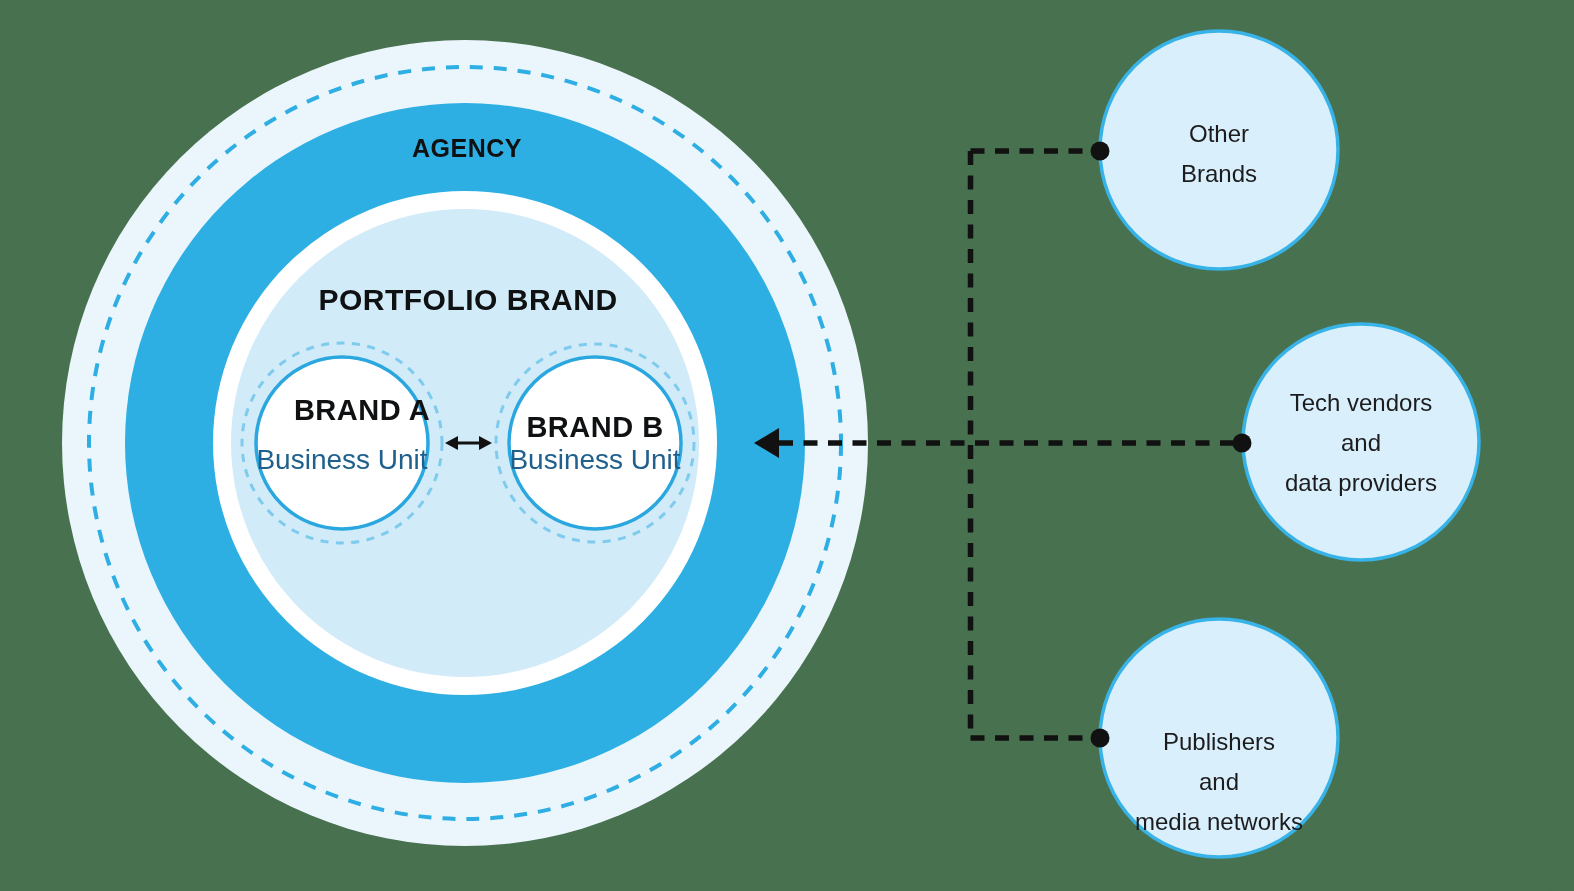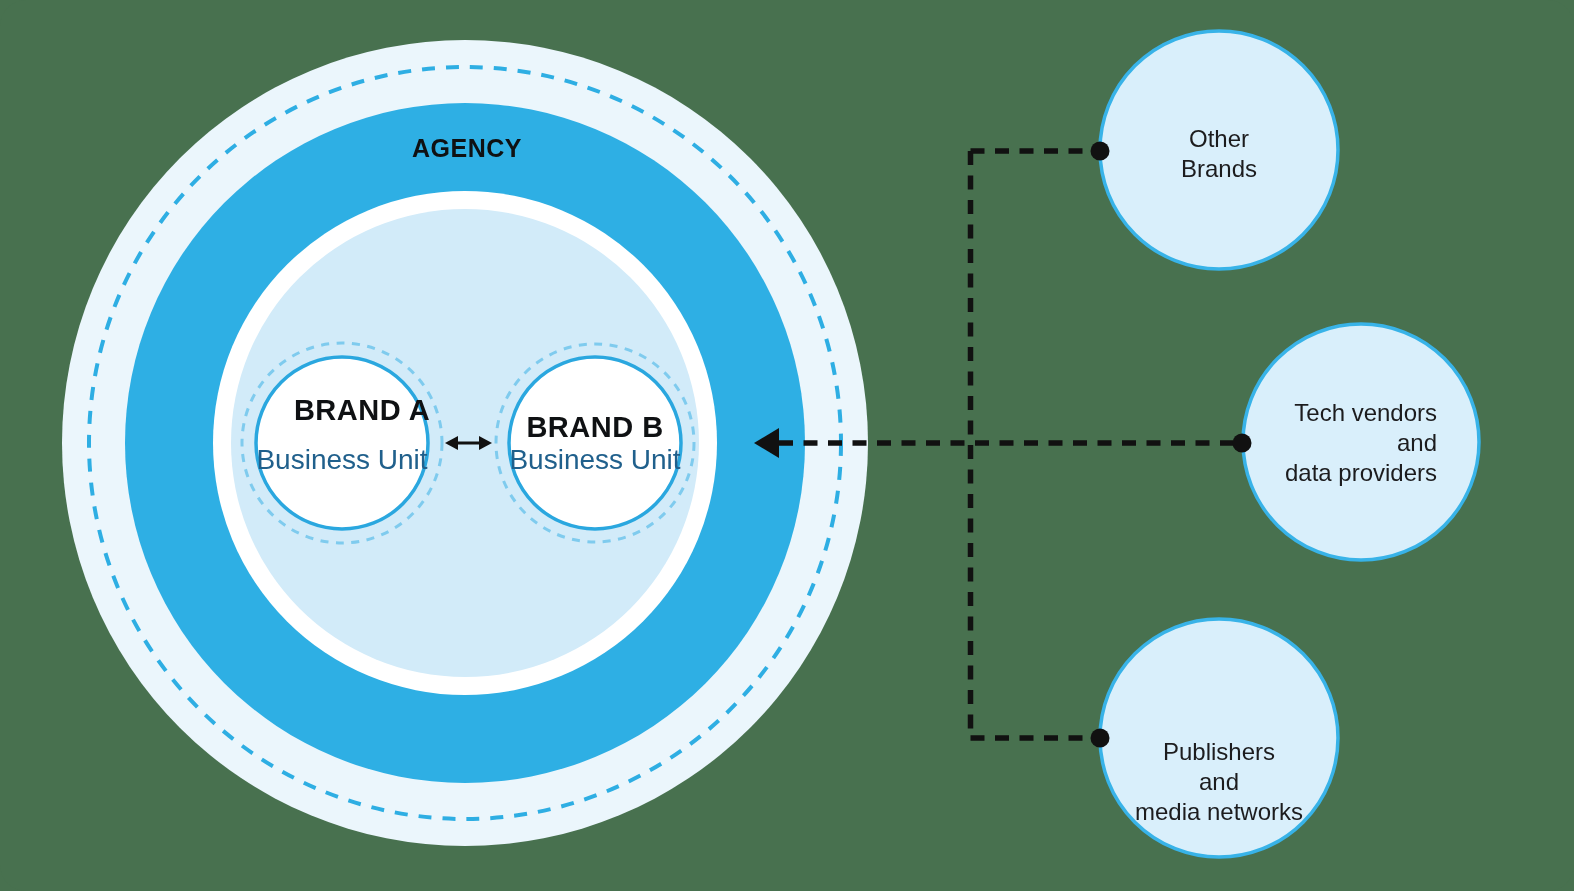--- a/index.html
+++ b/index.html
@@ -35,25 +35,25 @@
   }
   .agency-label      { left: 467px; top: 148px; font-size: 25px; }
   .portfolio-label   { left: 468px; top: 300px; font-size: 30px; }
   .brand-a-name      { left: 342px; top: 410px; font-size: 29px; margin-left: 20px; }
   .brand-b-name      { left: 595px; top: 427px; font-size: 29px; }
   .subtitle          { color: #20608C; font-size: 28px; }
   .brand-a-sub       { left: 342px; top: 460px; }
   .brand-b-sub       { left: 595px; top: 460px; }
   .node-label {
     font-size: 24px;
-    line-height: 30px;
+    line-height: 40px;
     color: #1C1C1E;
   }
   .other-brands-label { left: 1219px; top: 154px; }
-  .tech-vendors-label { left: 1361px; top: 443px; text-align: right; }
+  .tech-vendors-label { left: 1361px; top: 443px; }
   .publishers-label   { left: 1219px; top: 782px; }
 </style>
 </head>
 <body>
 
 <div class="canvas">
 
   <svg class="layer" width="1574" height="891" viewBox="0 0 1574 891">
 
     <circle cx="465" cy="443" r="403" fill="#EBF6FC"></circle>
@@ -86,20 +86,21 @@
     <circle cx="1361" cy="442" r="118" fill="#D9EFFB" stroke="#38B3E8" stroke-width="3.5"></circle>
     <circle cx="1219" cy="738" r="119" fill="#D9EFFB" stroke="#38B3E8" stroke-width="3.5"></circle>
 
     <circle cx="1100" cy="151" r="9.5" fill="#111111"></circle>
     <circle cx="1242" cy="443" r="9.5" fill="#111111"></circle>
     <circle cx="1100" cy="738" r="9.5" fill="#111111"></circle>
   </svg>
 
   <div class="label heading agency-label">AGENCY</div>
 
+  <div class="label heading portfolio-label">PORTFOLIO BRAND</div>
 
   <div class="label heading brand-a-name">BRAND A</div>
   <div class="label subtitle brand-a-sub">Business Unit</div>
 
   <div class="label heading brand-b-name">BRAND B</div>
   <div class="label subtitle brand-b-sub">Business Unit</div>
 
   <div class="label node-label other-brands-label">Other
 Brands</div>
 

